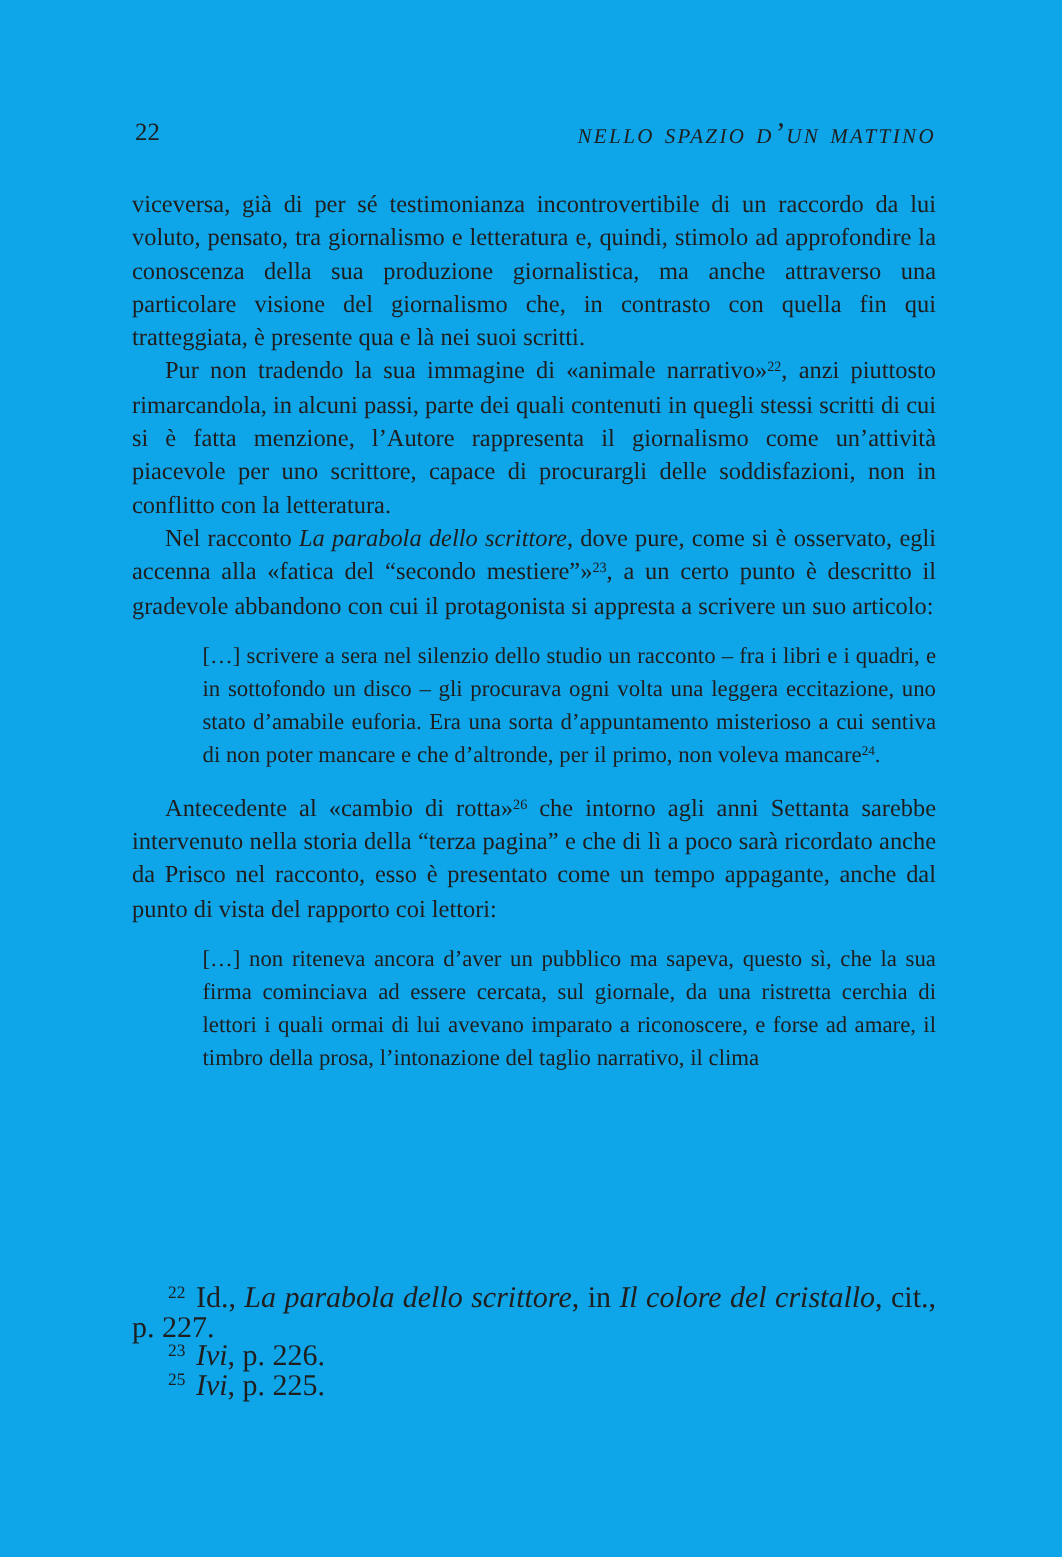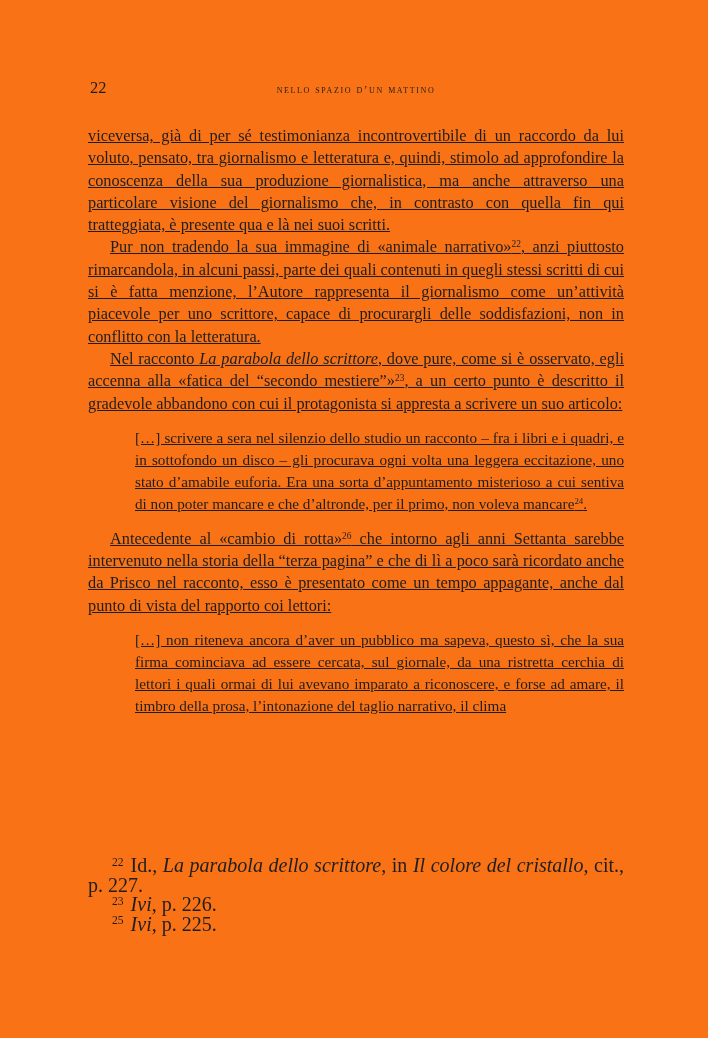--- a/index.html
+++ b/index.html
@@ -5,21 +5,21 @@
   html, body {
     margin: 0;
     padding: 0;
     background: #ffffff;
   }
   .page {
     position: relative;
     width: 708px;
     height: 1038px;
     box-sizing: border-box;
-    background: #f97316;
+    background: #0ea5e9;
     color: #1e1e1e;
     font-family: "Liberation Serif", "DejaVu Serif", serif;
     padding: 78px 84px 104px 88px;
     display: flex;
     flex-direction: column;
     overflow: hidden;
   }
   .page-header {
     position: relative;
     height: 20px;
@@ -31,33 +31,33 @@
     left: 2px;
     top: 0;
     font-size: 16.5px;
     line-height: 20px;
   }
   .running-title {
     position: absolute;
     left: 0;
     right: 0;
     top: 1px;
-    text-align: center;
+    text-align: right;
     font-variant: small-caps;
     letter-spacing: 1.6px;
-    font-size: 11px;
+    font-size: 20px;
     line-height: 20px;
+    font-style: italic;
   }
   .page-body {
     flex: 0 0 auto;
     font-size: 16.3px;
     line-height: 22.3px;
     text-align: justify;
     hyphens: auto;
-    text-decoration: underline;
     -webkit-hyphens: auto;
   }
   .para {
     margin: 0;
   }
   .para.indent {
     text-indent: 22px;
   }
   .quote {
     margin: 12px 0 13px 47px;

